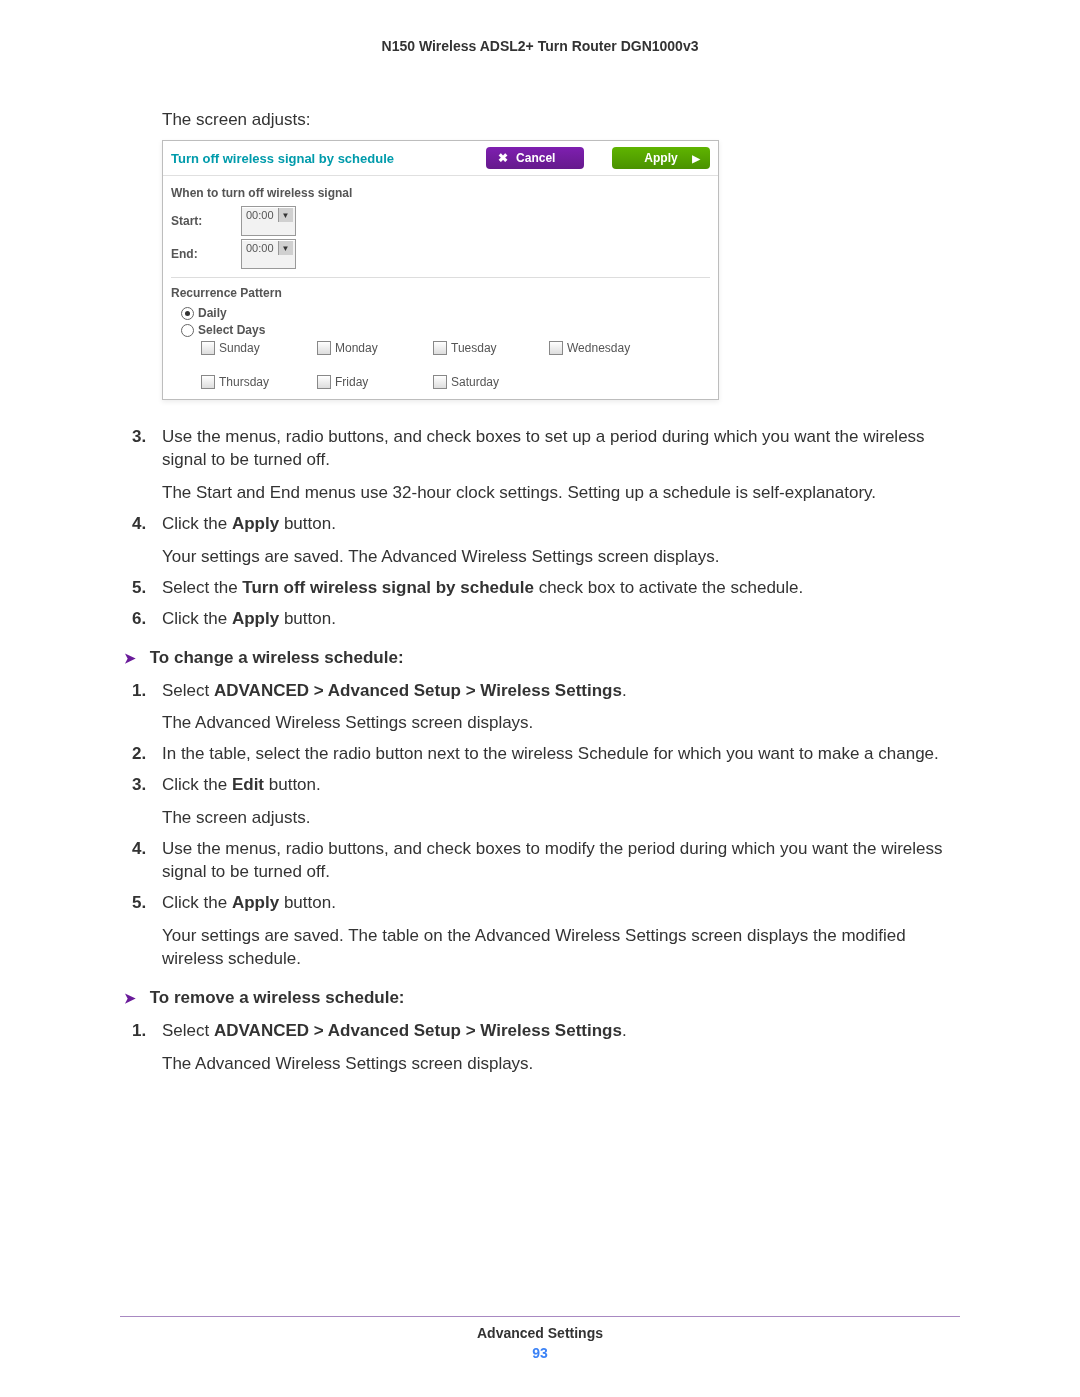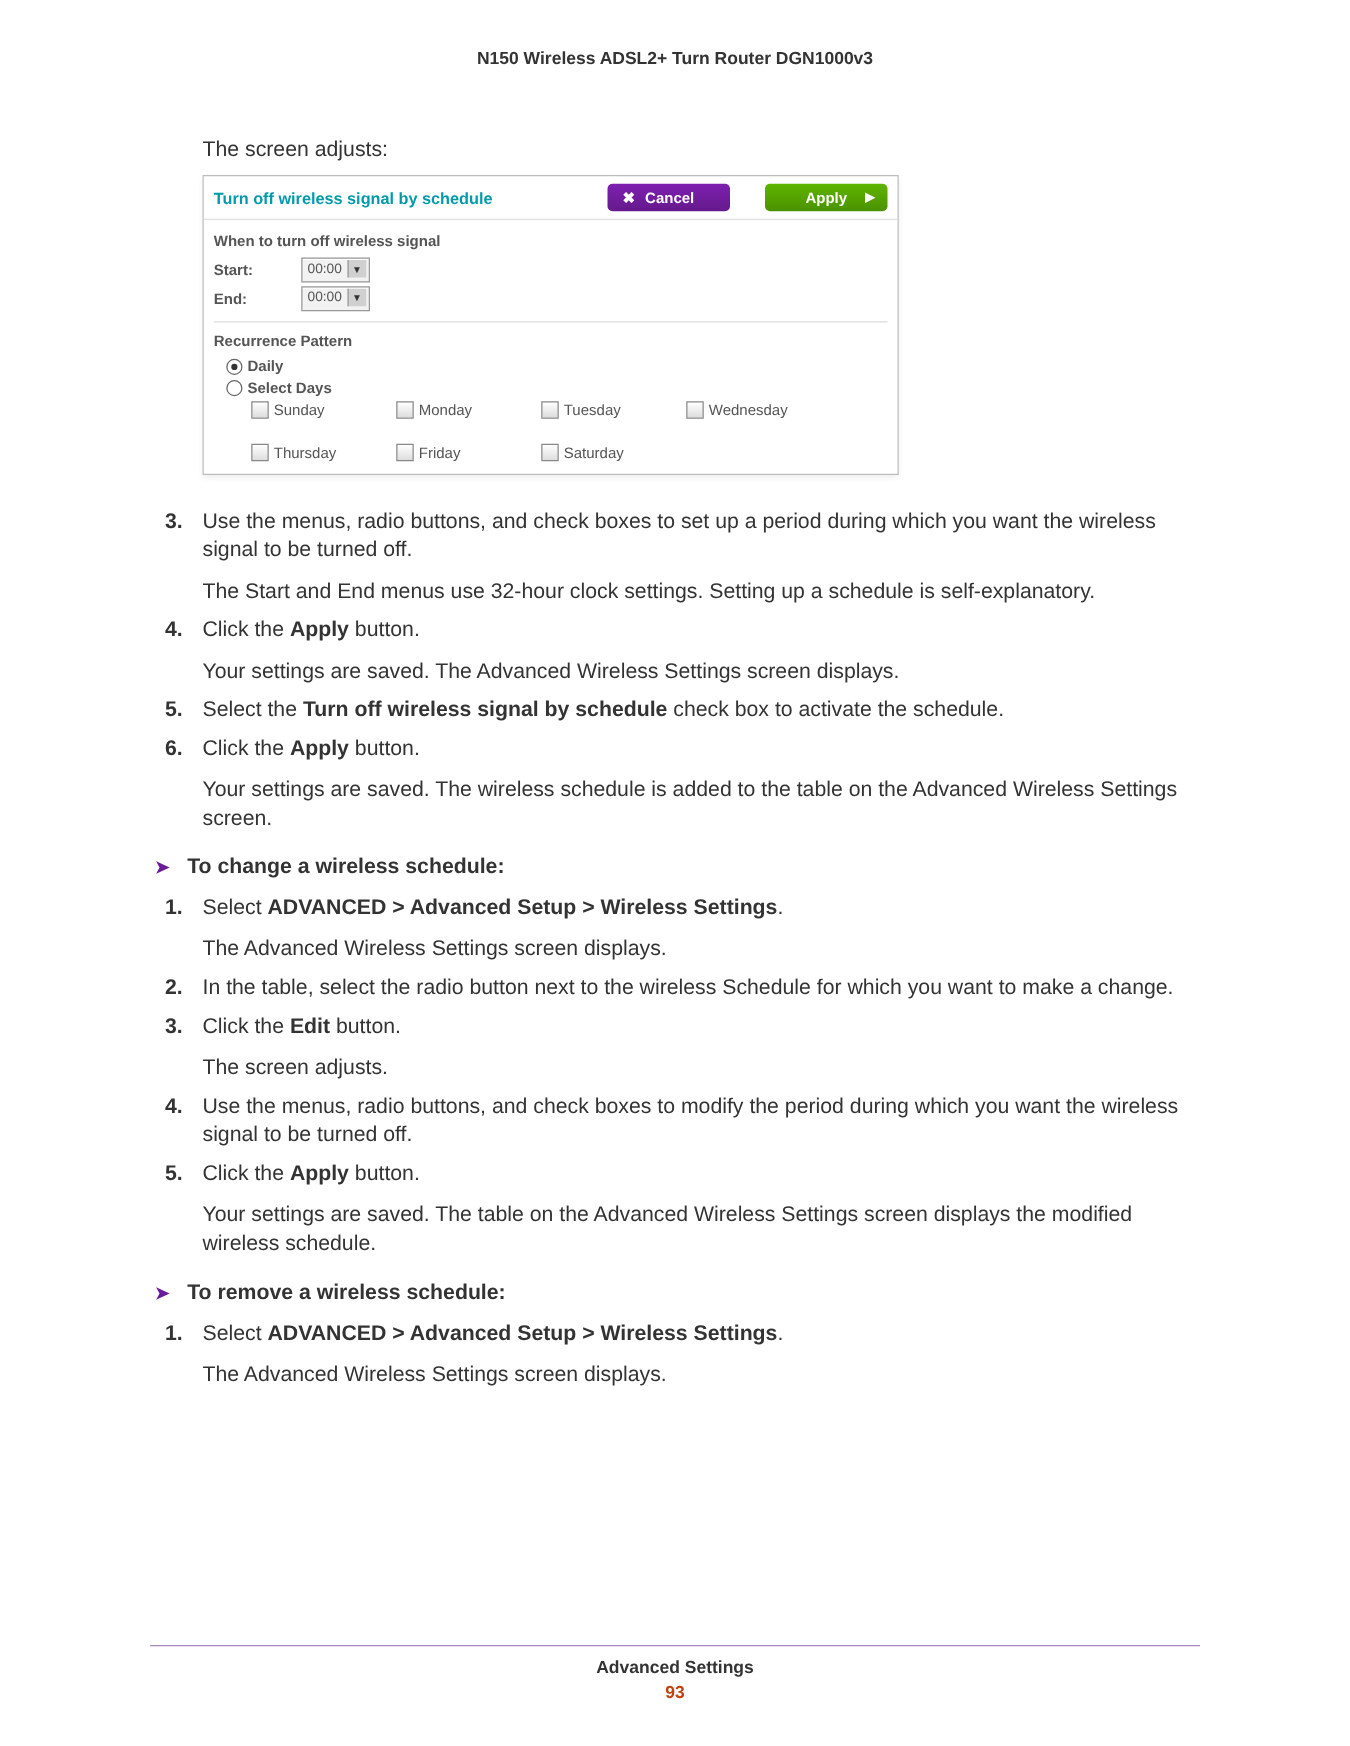--- a/index.html
+++ b/index.html
@@ -99,21 +99,21 @@
   .row .lab {
     width: 70px;
     font-weight: bold;
   }
   .select-fake {
     display: inline-flex;
     align-items: center;
     background: #f2f2f2;
     border: 1px solid #999;
     height: 16px;
-    padding: 0 2px 2px 4px;
+    padding: 0 2px 12px 4px;
     font-size: 11px;
     gap: 4px;
     box-shadow: inset 0 1px 0 #fff;
   }
   .select-arrow {
     background: #d0d0d0;
     border-left: 1px solid #999;
     width: 14px;
     height: 14px;
     display: inline-flex;
@@ -219,21 +219,21 @@
     right: 0;
     bottom: 36px;
     text-align: center;
     font-size: 14px;
   }
   .footer-text .sect {
     font-weight: bold;
     color: #333;
   }
   .footer-text .pg {
-    color: #c2410c;
+    color: #3b82f6;
     font-weight: bold;
     margin-top: 4px;
   }
   b { font-weight: bold; }
 </style>
 </head>
 <body>
 
 <div class="page">
   <div class="header-title">N150 Wireless ADSL2+ Turn Router DGN1000v3</div>
@@ -329,21 +329,20 @@
     <div class="step">
       <div class="num">5.</div>
       <div class="body">
         <span>Select the </span><b>Turn off wireless signal by schedule</b><span> check box to activate the schedule.</span>
       </div>
     </div>
     <div class="step">
       <div class="num">6.</div>
       <div class="body">
         <span>Click the </span><b>Apply</b><span> button.</span>
-        <div class="sub">Your settings are saved. The wireless schedule is added to the table on the Advanced Wireless Settings screen.</div>
       </div>
     </div>
 
     <div class="arrow-head">
       <span class="tri">➤</span>
       <span>To change a wireless schedule:</span>
     </div>
 
     <div class="step">
       <div class="num">1.</div>

